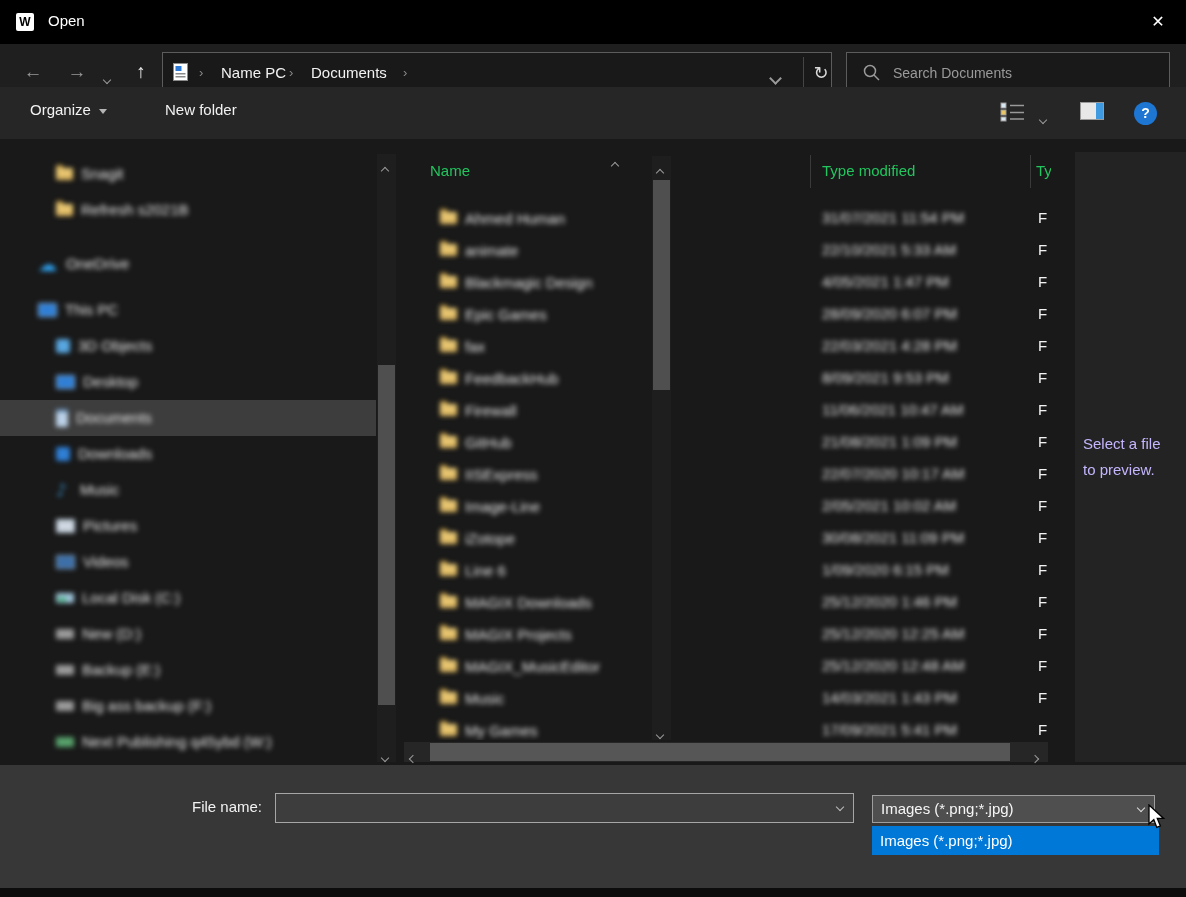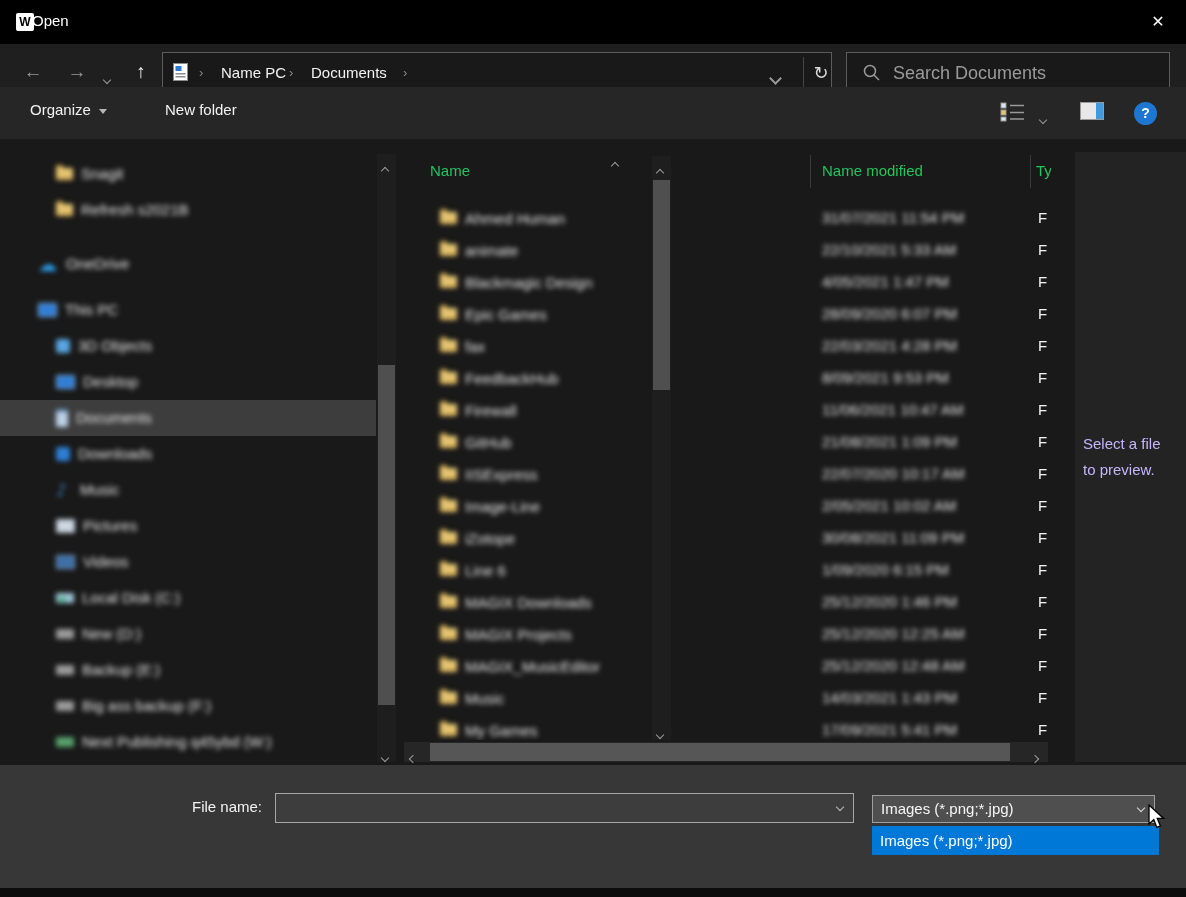--- a/index.html
+++ b/index.html
@@ -5,21 +5,21 @@
   html,body{margin:0;padding:0;width:1186px;height:897px;overflow:hidden;
     background:#0c0c0c;font-family:"Liberation Sans","DejaVu Sans",sans-serif;
     -webkit-font-smoothing:antialiased;color:#f2f2f2;}
   .abs{position:absolute;}
   #dialog{position:absolute;left:0;top:0;width:1186px;height:897px;background:#191919;}
 
   
   #titlebar{left:0;top:0;width:1186px;height:44px;background:#000;}
   #app-icon{left:16px;top:13px;width:18px;height:18px;background:#fff;border-radius:2px;
     color:#000;font-weight:bold;font-size:12px;line-height:18px;text-align:center;}
-  #win-title{left:32px;top:12px;font-size:15px;color:#fff;text-align:right;}
+  #win-title{left:48px;top:12px;font-size:15px;color:#fff;text-align:right;}
   #close-btn{left:1142px;top:8px;width:32px;height:28px;text-align:center;line-height:28px;
     font-size:16px;color:#fff;cursor:default;}
 
   
   #navrow{left:0;top:44px;width:1186px;height:56px;background:#1f1f1f;}
   .navbtn{top:14px;height:28px;line-height:28px;font-size:19px;color:#9a9a9a;text-align:center;}
   #btn-up{color:#e8e8e8;}
   .chev{display:inline-block;width:7px;height:7px;border:solid #9a9a9a;border-width:2px 2px 0 0;}
   .chev.down{transform:rotate(135deg);}
   .chev.up{transform:rotate(-45deg);}
@@ -29,21 +29,21 @@
   #addressbar{left:162px;top:8px;width:668px;height:40px;background:#191919;border:1px solid #5c5c5c;}
   #crumb-doc-icon{left:10px;top:10px;}
   .crumb-sep{color:#8a8a8a;font-size:13px;top:10px;height:20px;line-height:20px;}
   .crumb{font-size:15px;color:#f2f2f2;top:9px;height:22px;line-height:22px;}
   #addr-chevron{left:608px;top:16px;}
   #addr-divider{left:640px;top:4px;width:1px;height:32px;background:#454545;}
   #refresh-btn{left:648px;top:5px;width:20px;height:30px;font-size:18px;color:#d8d8d8;line-height:30px;text-align:center;}
   #searchbox{left:846px;top:8px;width:322px;height:40px;background:#191919;border:1px solid #5c5c5c;}
   #search-icon{left:16px;top:11px;}
   #search-input{position:absolute;left:44px;top:4px;width:260px;height:30px;background:transparent;
-    border:none;outline:none;color:#86efac;font-size:18px;font-family:inherit;}
+    border:none;outline:none;color:#86efac;font-size:14px;font-family:inherit;}
   #search-input::placeholder{color:#9a9a9a;}
 
   
   #toolbar{left:0;top:87px;width:1186px;height:52px;background:#262626;}
   #organize-btn{left:30px;top:14px;font-size:15px;color:#f2f2f2;}
   #organize-caret{display:inline-block;width:0;height:0;border-left:4px solid transparent;
     border-right:4px solid transparent;border-top:5px solid #b5b5b5;margin-left:8px;vertical-align:middle;}
   #newfolder-btn{left:165px;top:14px;font-size:15px;color:#f2f2f2;}
   #views-btn{left:1000px;top:15px;}
   #views-caret{left:1040px;top:22px;}
@@ -311,21 +311,21 @@
       <span class="sb-arrow" style="top:6px;"><span class="chev up sm"></span></span>
       <div id="sb-thumb"></div>
       <span class="sb-arrow" style="top:593px;"><span class="chev down sm"></span></span>
     </div>
 
     <div id="filelist">
       <div id="list-header">
         <span id="sort-indicator"><span class="chev up sm"></span></span>
         <span class="colhead" id="col-name">Name</span>
         <span class="coldiv" style="left:410px;"></span>
-        <span class="colhead" id="col-date">Name modified</span>
+        <span class="colhead" id="col-date">Type modified</span>
         <span class="coldiv" style="left:630px;"></span>
         <span class="colhead" id="col-type">Type</span>
       </div>
       <div id="rows">
           <div class="frow redacted">
     <span class="fname">
       <span class="blurwrap">
         <span class="icon-folder-lg"></span>
         <span class="fname-label">Ahmed Human</span>
       </span>

